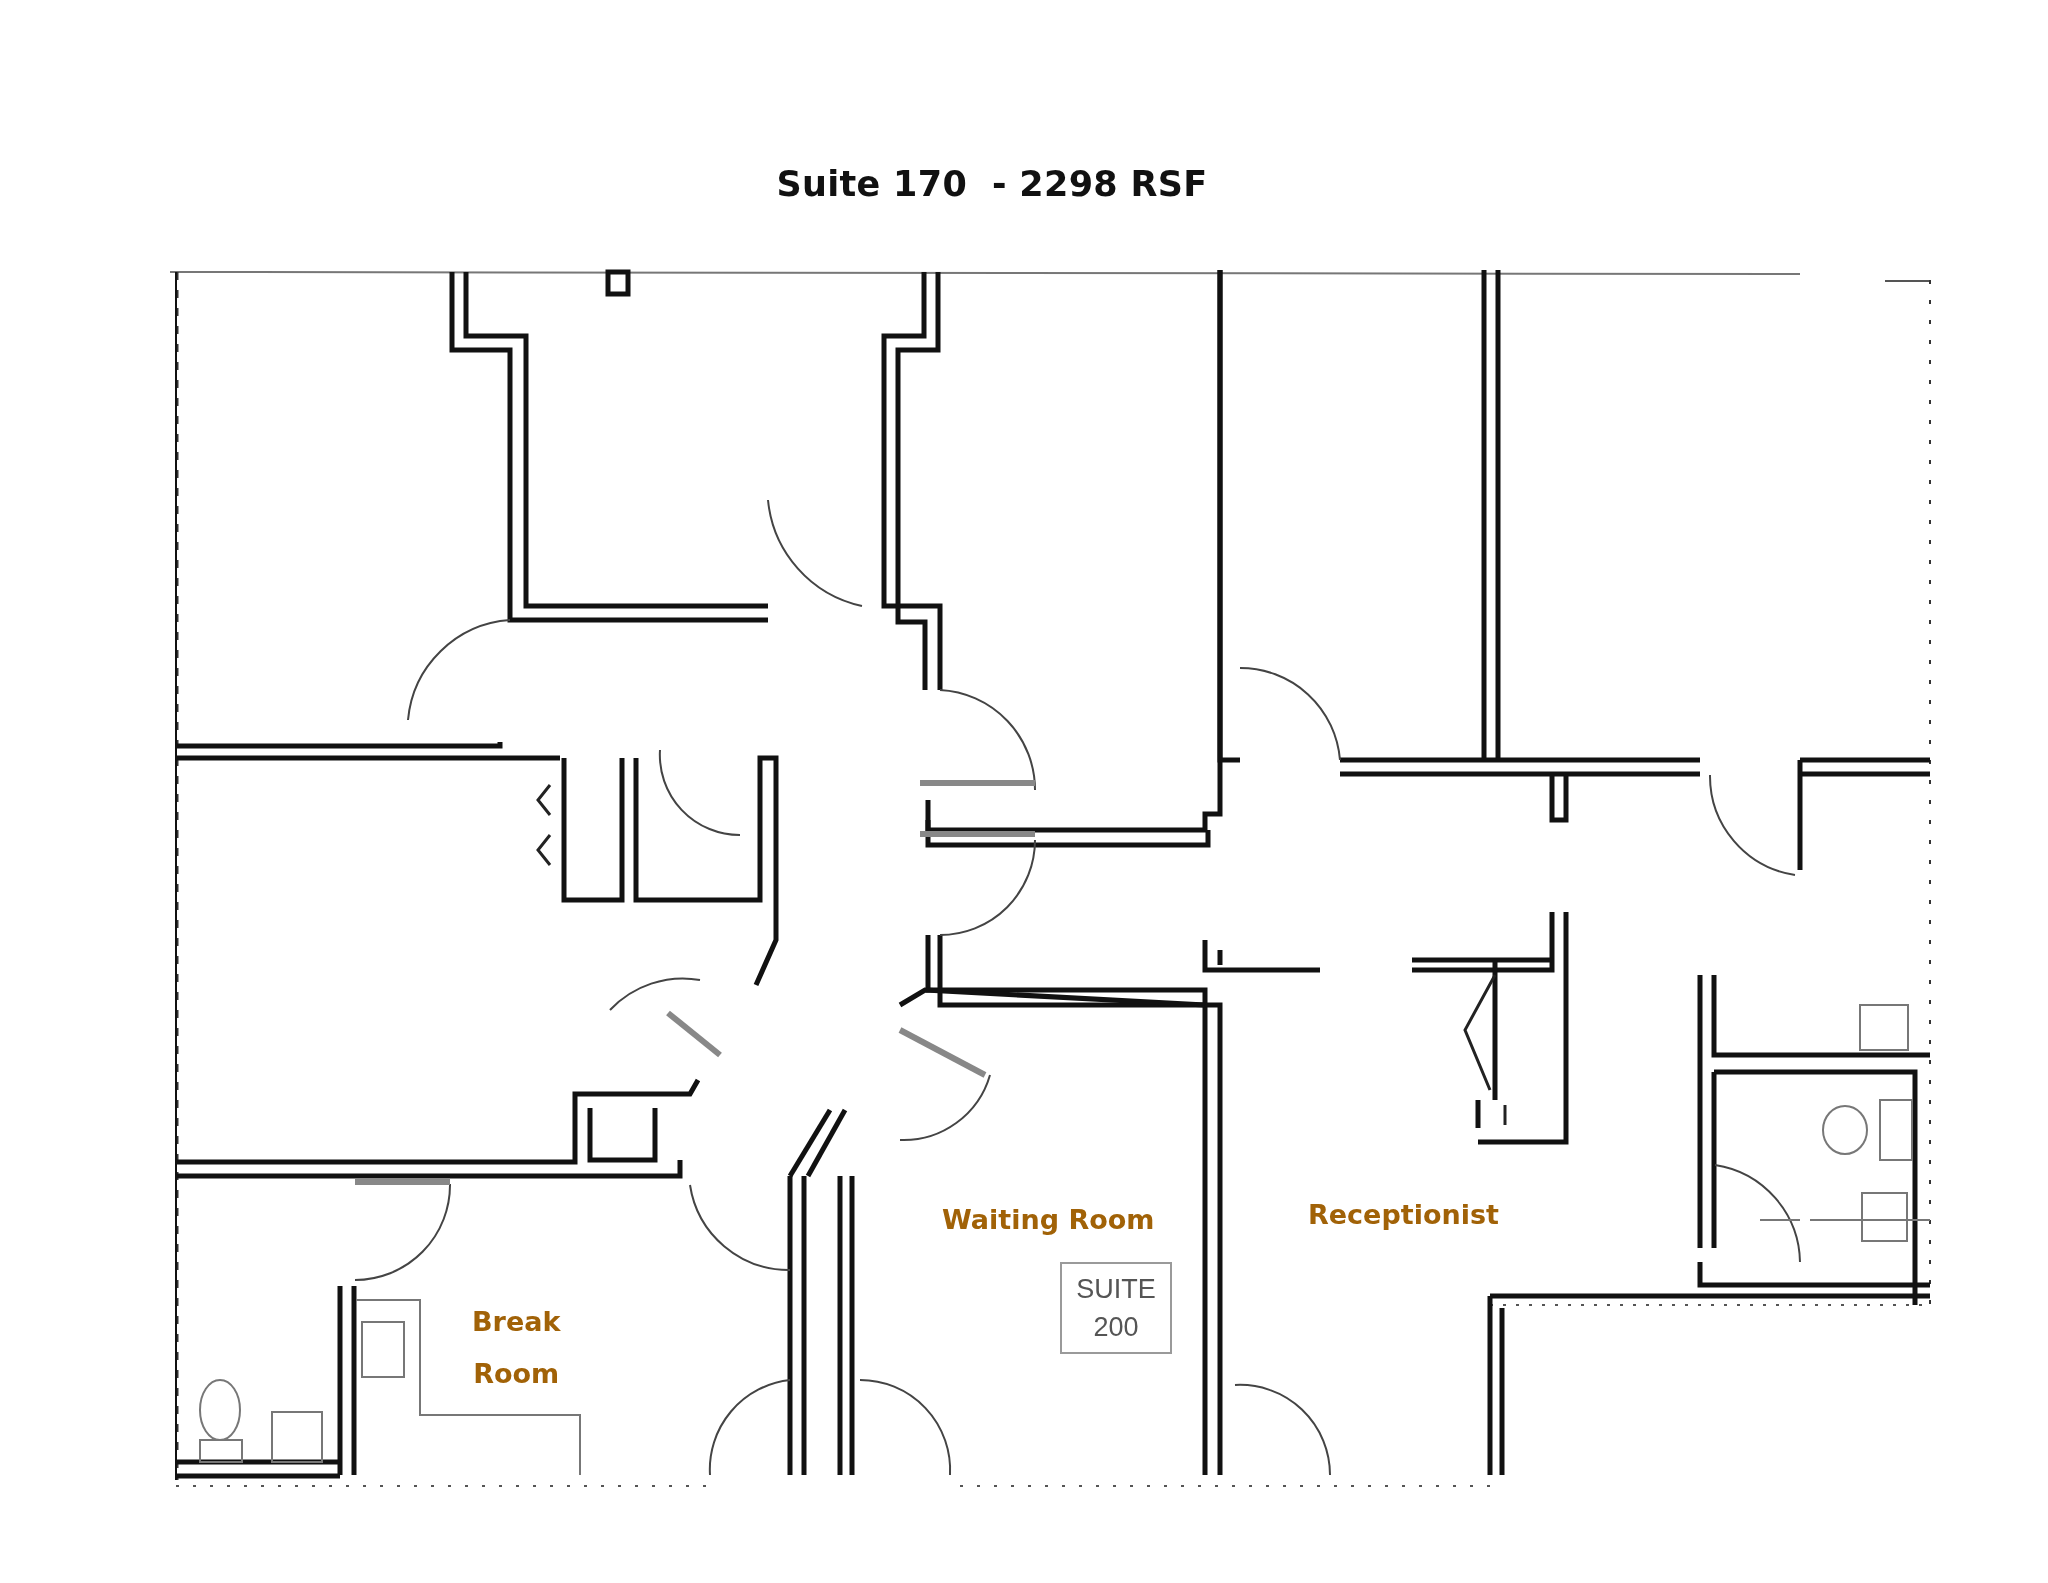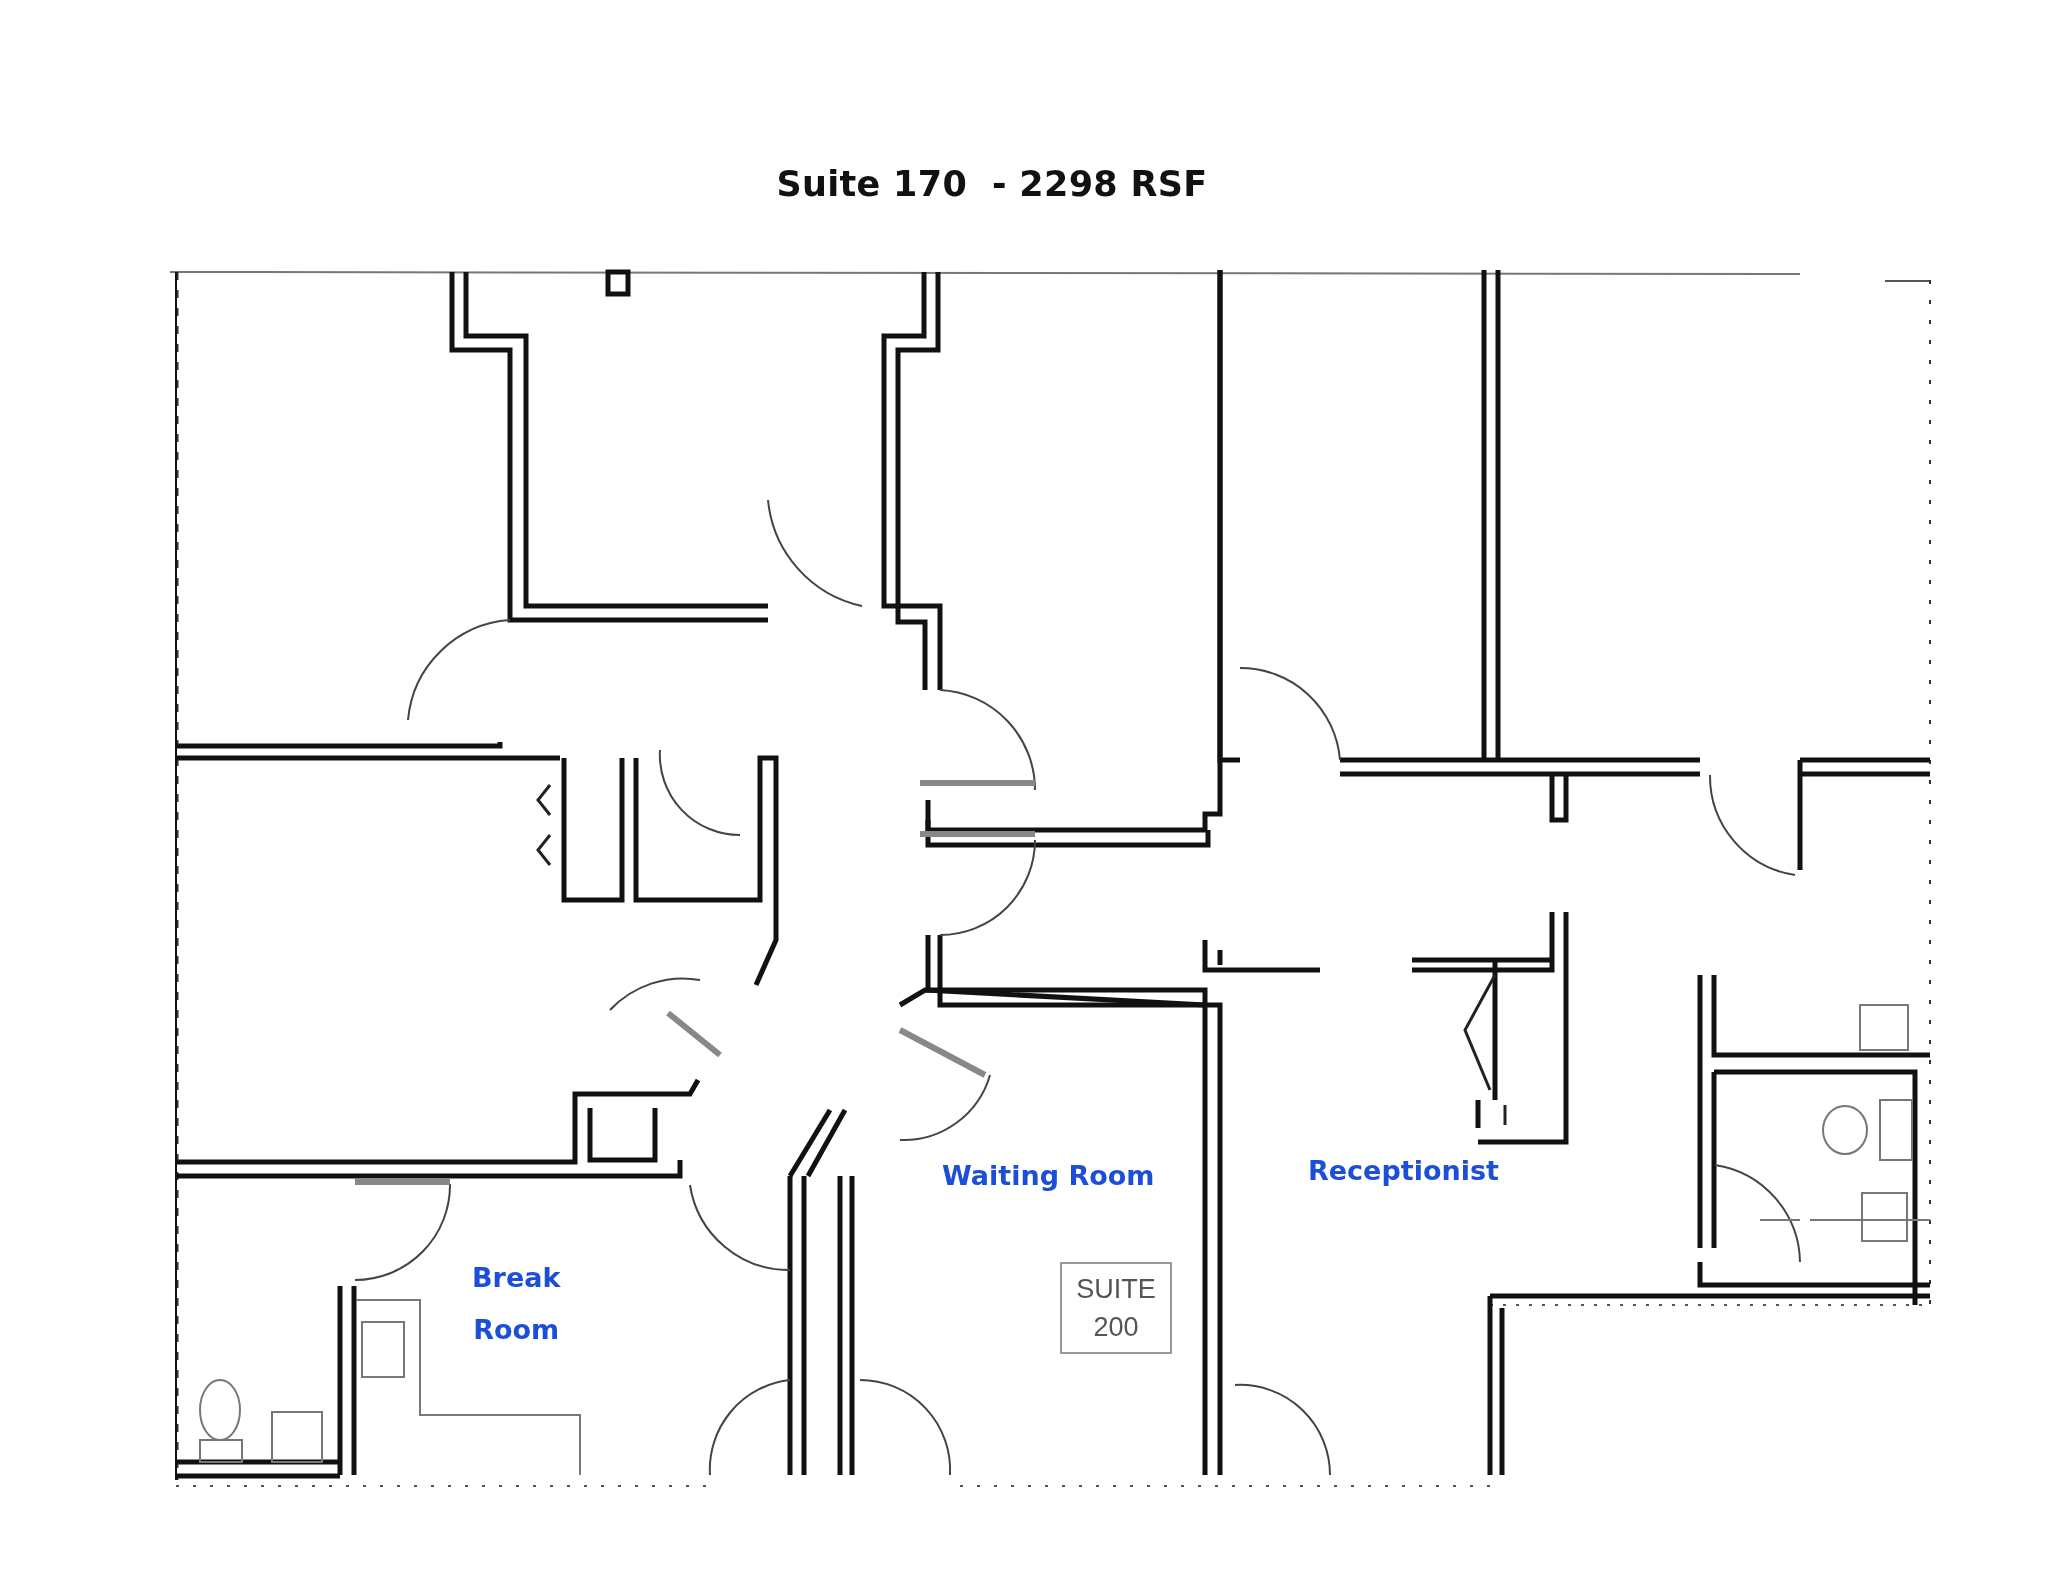--- a/index.html
+++ b/index.html
@@ -1,19 +1,19 @@
 <!DOCTYPE html>
 <html><head>
 <meta charset="utf-8">
 <style>
   html, body { margin: 0; padding: 0; background: #ffffff; }
   body { width: 2048px; height: 1583px; position: relative; overflow: hidden; font-family: "Liberation Sans", sans-serif; }
   .title { position: absolute; left: 0; width: 1984px; top: 152px; text-align: center; font-family: "DejaVu Sans", sans-serif; font-weight: bold; font-size: 35px; color: #111; letter-spacing: 0.3px; white-space: pre; margin-top: 12px; }
   svg.plan { position: absolute; left: 0; top: 0; }
-  .room-label { position: absolute; font-family: "DejaVu Sans", sans-serif; font-weight: bold; font-size: 27px; color: #1d4ed8; line-height: 52px; white-space: nowrap; }
+  .room-label { position: absolute; font-family: "DejaVu Sans", sans-serif; font-weight: bold; font-size: 27px; color: #a16207; line-height: 52px; white-space: nowrap; margin-top: 44px; }
   .suite-box { position: absolute; left: 1060px; top: 1262px; width: 112px; height: 92px; border: 2px solid #9a9a9a; background: #fff; box-sizing: border-box; text-align: center; font-family: "Liberation Sans", sans-serif; color: #555; font-size: 27px; line-height: 38px; padding-top: 6px; }
   .suite-box span { display: block; }
 </style>
 </head>
 <body>
 
 <div class="title">Suite 170  - 2298 RSF</div>
 
 <svg class="plan" width="2048" height="1583" viewBox="0 0 2048 1583" xmlns="http://www.w3.org/2000/svg">
   <g fill="none" stroke="#111" stroke-linejoin="miter">

